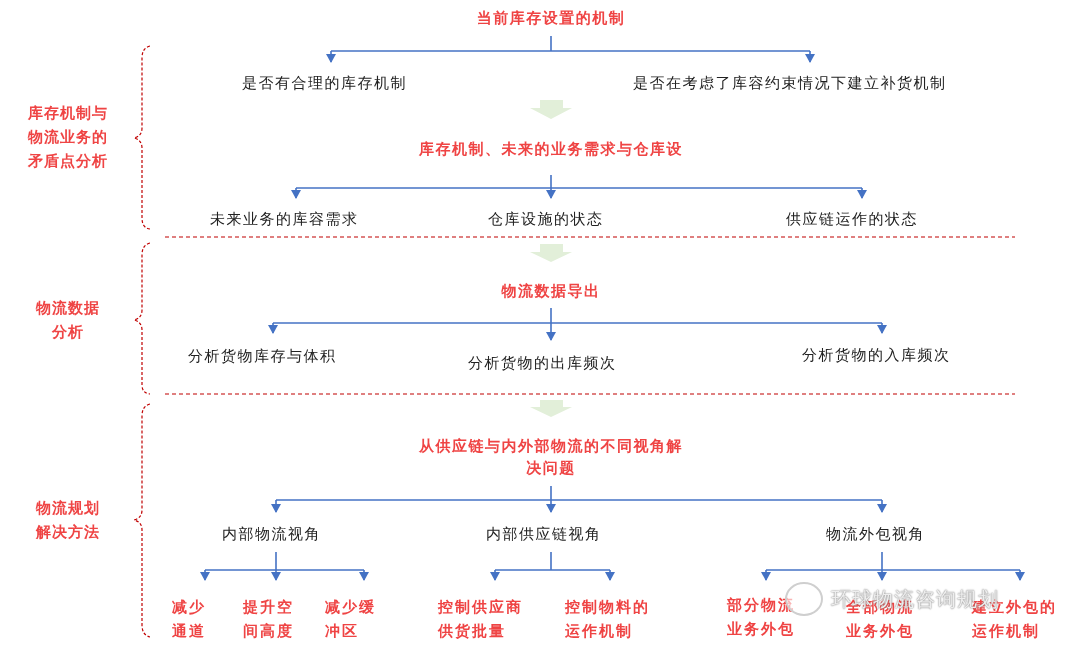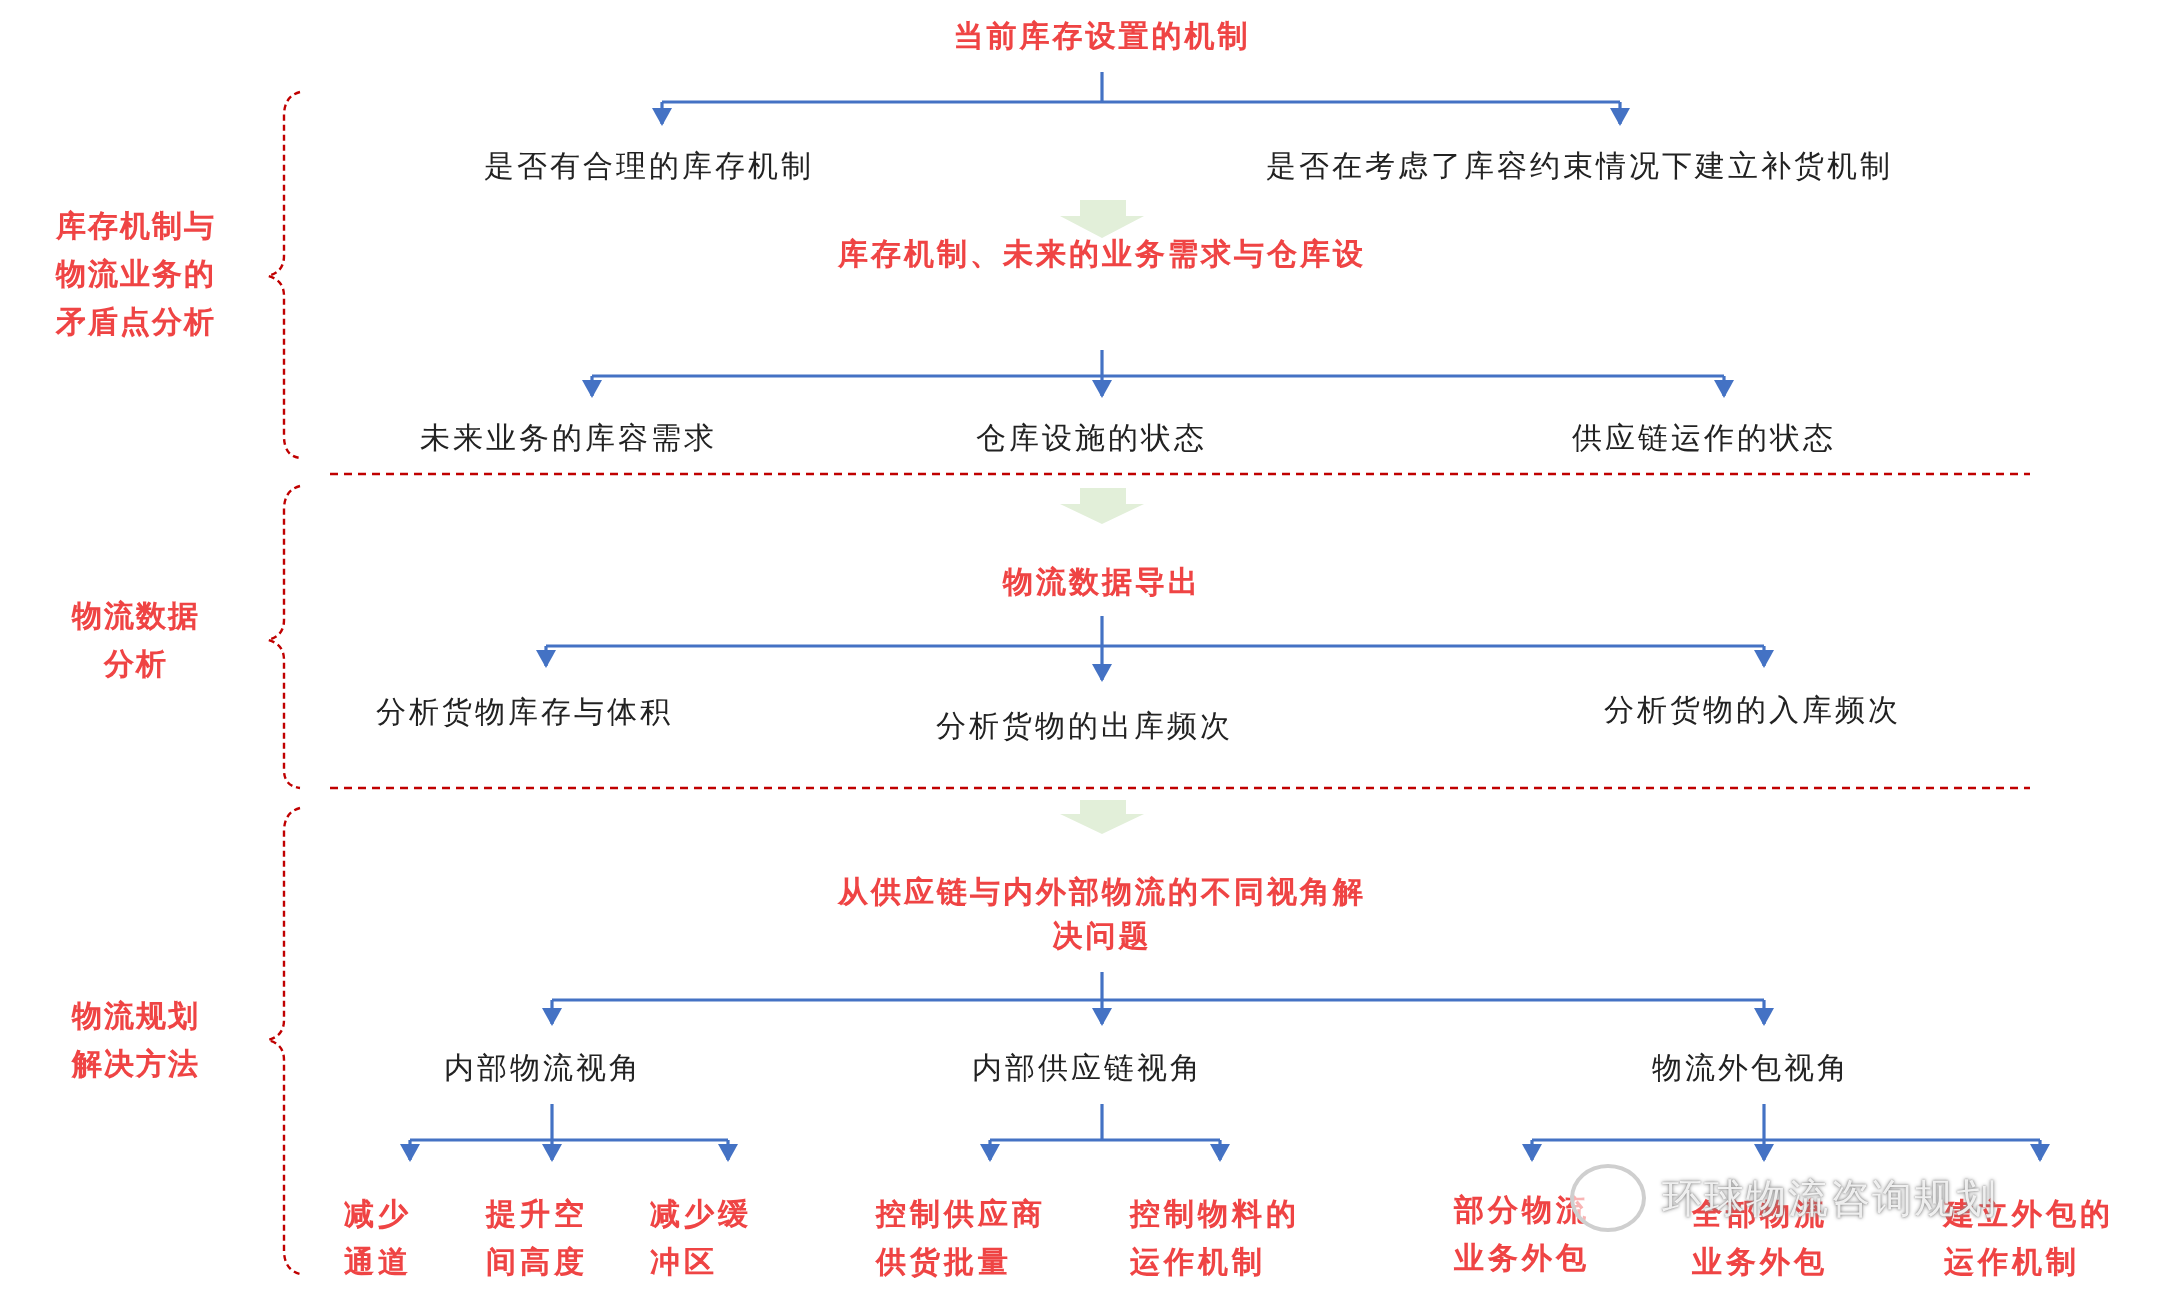--- a/index.html
+++ b/index.html
@@ -100,21 +100,21 @@
   <div>分析</div>
 </div>
 <div class="side red" style="left:18px; top:496px; width:100px;">
   <div>物流规划</div>
   <div>解决方法</div>
 </div>
 
 <div class="abs red t16 center" style="left:401px; top:9px; width:300px;">当前库存设置的机制</div>
 <div class="abs blk t16" style="left:242px; top:74px;">是否有合理的库存机制</div>
 <div class="abs blk t16" style="left:633px; top:74px;">是否在考虑了库容约束情况下建立补货机制</div>
-<div class="abs red t16 center" style="left:351px; top:116px; width:400px; line-height:22px;">
+<div class="abs red t16 center" style="left:351px; top:138px; width:400px; line-height:22px;">
   <div>库存机制、未来的业务需求与仓库设</div>
 </div>
 <div class="abs blk t16" style="left:210px; top:210px;">未来业务的库容需求</div>
 <div class="abs blk t16" style="left:488px; top:210px;text-align:center;">仓库设施的状态</div>
 <div class="abs blk t16" style="left:786px; top:210px;">供应链运作的状态</div>
 
 <div class="abs red t16 center" style="left:451px; top:282px; width:200px;">物流数据导出</div>
 <div class="abs blk t16" style="left:188px; top:347px;">分析货物库存与体积</div>
 <div class="abs blk t16" style="left:468px; top:354px;">分析货物的出库频次</div>
 <div class="abs blk t16" style="left:802px; top:346px;">分析货物的入库频次</div>

